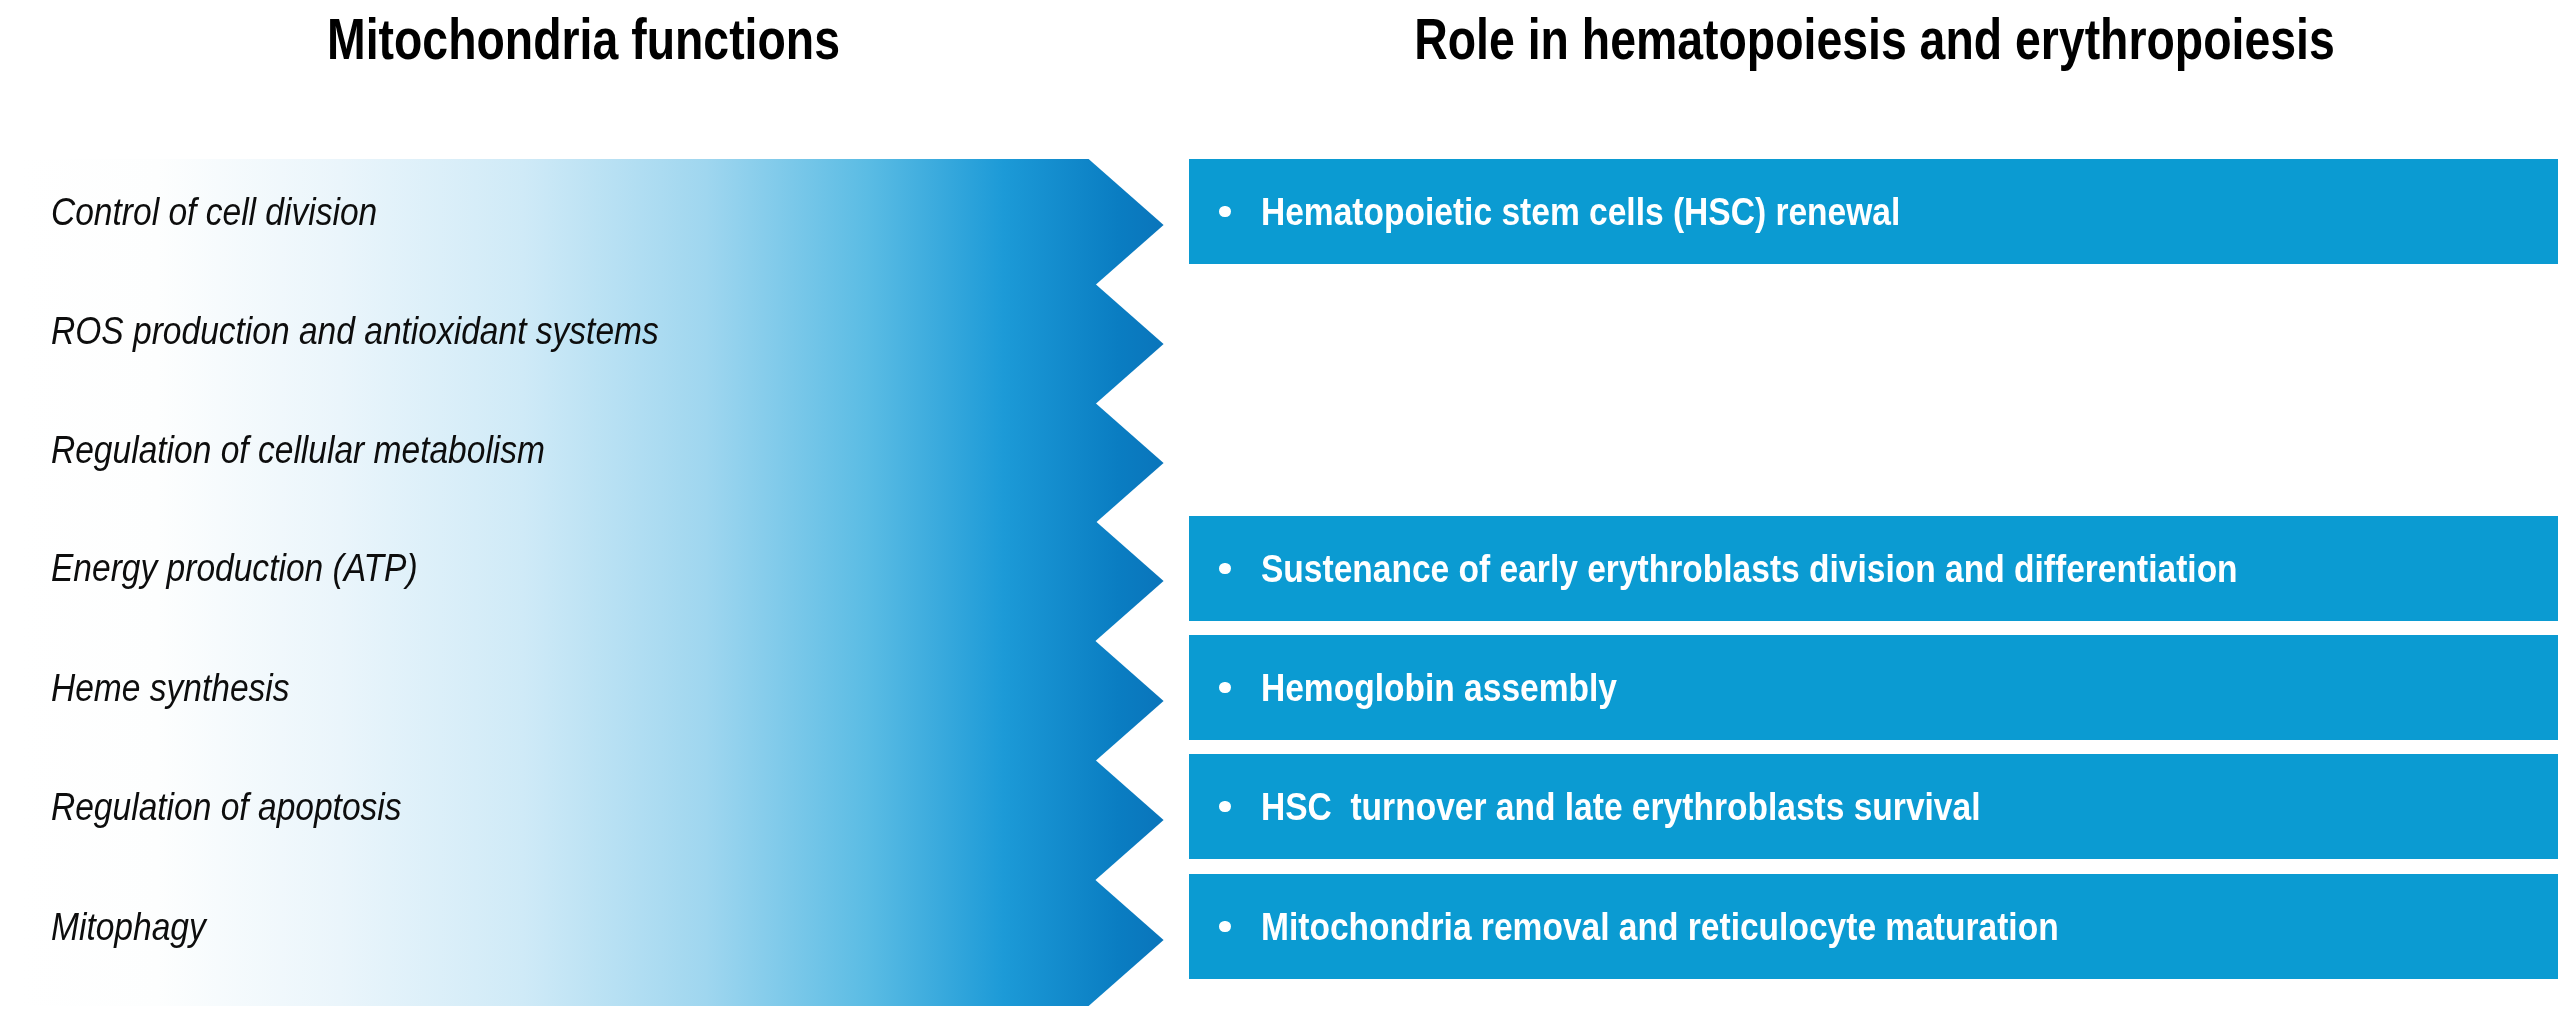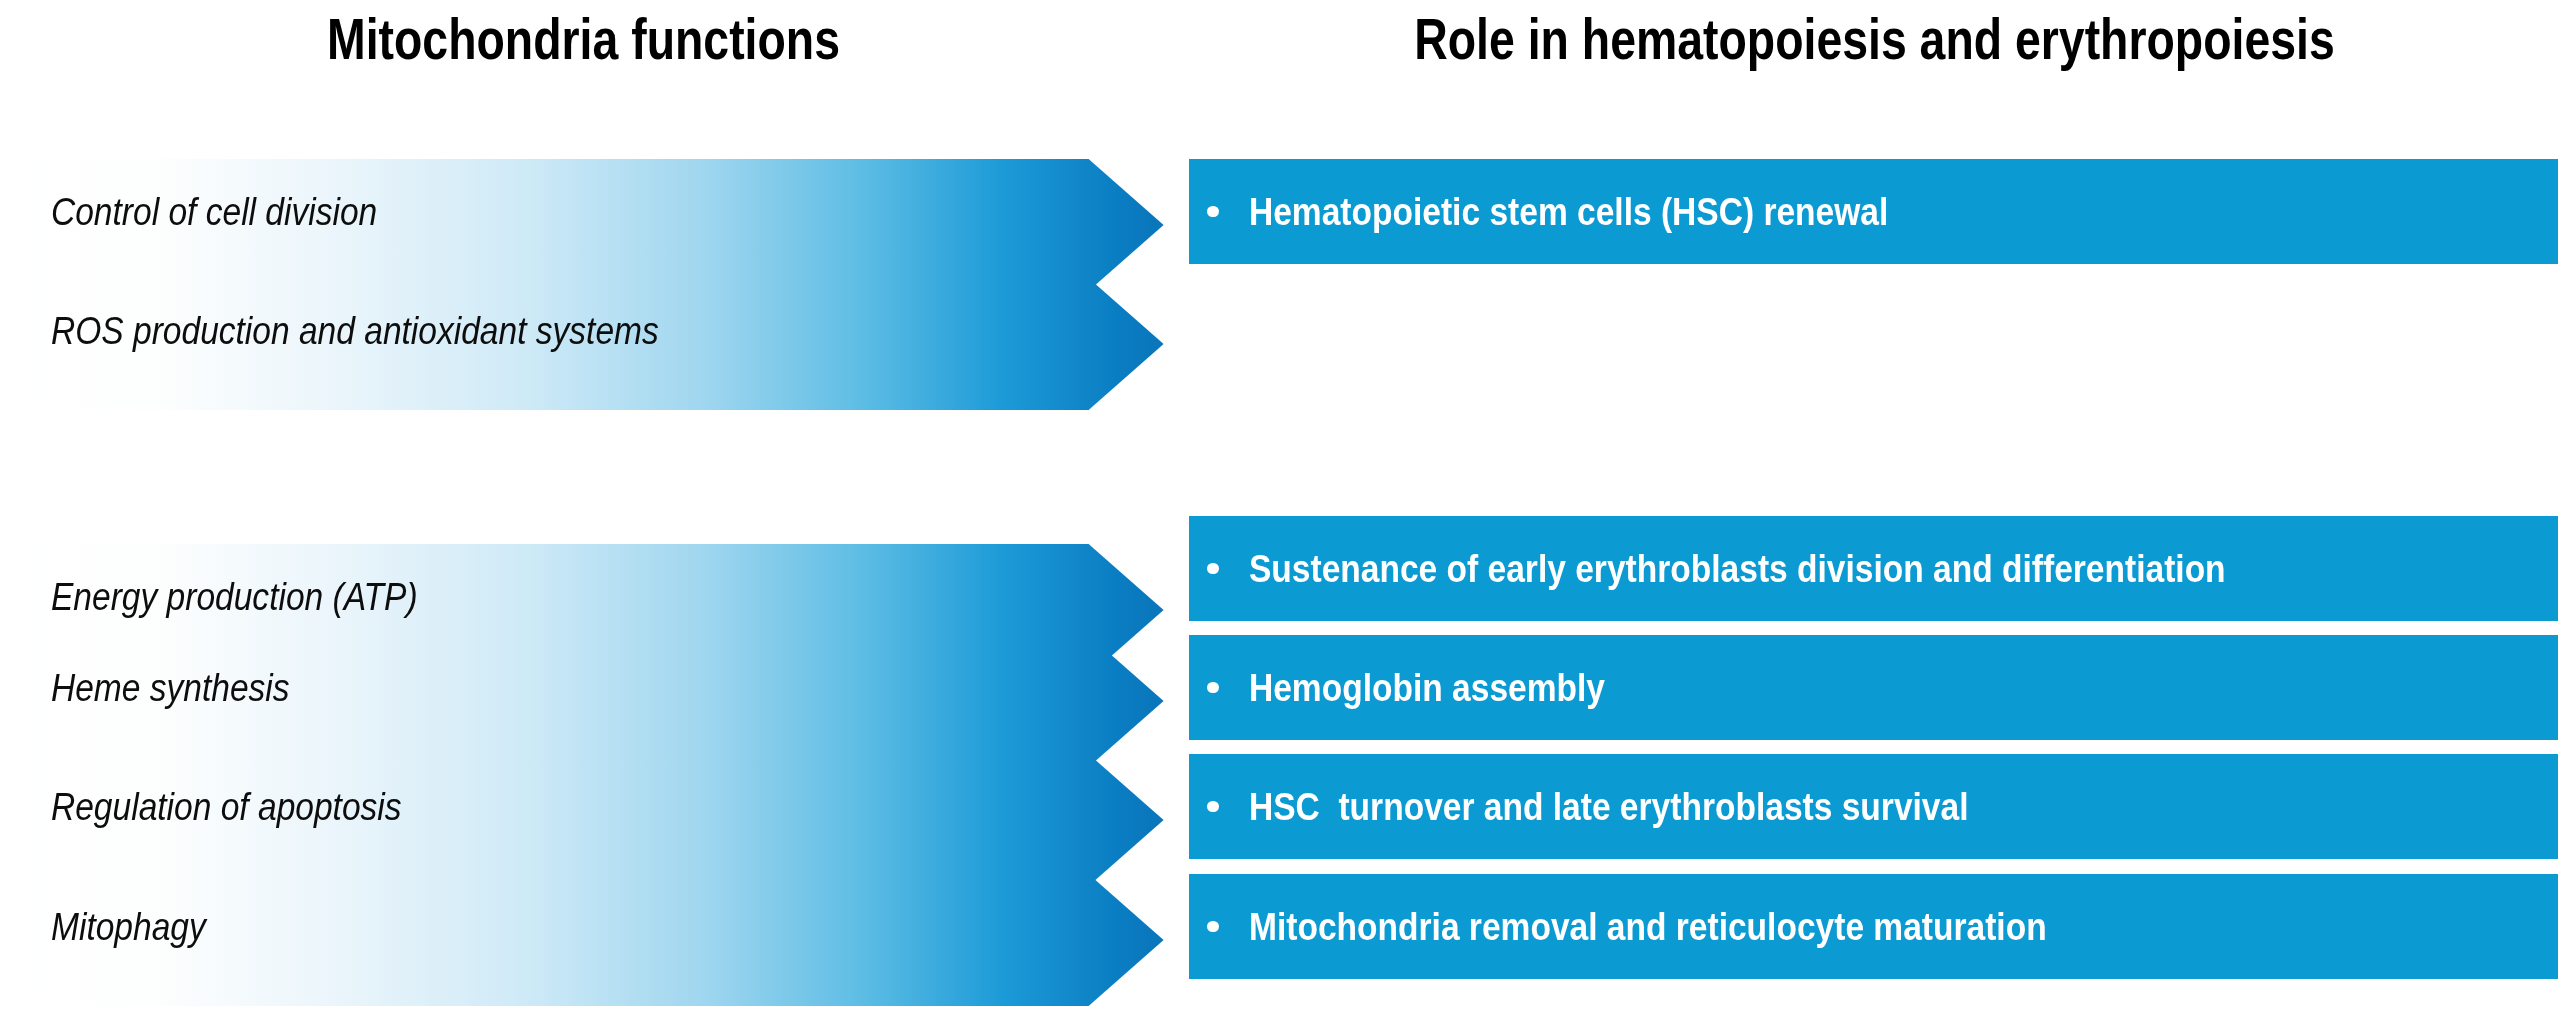--- a/index.html
+++ b/index.html
@@ -84,21 +84,21 @@
     left: 1189px;
     width: 1369px;
     height: 105px;
     background: #0b9bd2;
   }
   .box-inner {
     position: absolute;
     inset: 0;
     display: flex;
     align-items: center;
-    padding-left: 18px;
+    padding-left: 30px;
   }
   .bullet-dot {
     width: 11.8px;
     height: 11.8px;
     border-radius: 50%;
     background: #ffffff;
     flex: 0 0 auto;
     margin-right: 0px;
   }
   .box-label {
@@ -131,22 +131,26 @@
       <span class="bullet-dot"></span>
       <span class="box-label">Hematopoietic stem cells (HSC) renewal</span>
     </div>
   </div>
 
   <div class="arrow-row" style="top:278px">
     <div class="arrow-shape"></div>
     <div class="arrow-label">ROS production and antioxidant systems</div>
   </div>
 
+  <div class="arrow-row" style="top:397px">
+    <div class="arrow-shape"></div>
+    <div class="arrow-label">Regulation of cellular metabolism</div>
+  </div>
 
-  <div class="arrow-row" style="top:544px">
+  <div class="arrow-row" style="top:515px">
     <div class="arrow-shape"></div>
     <div class="arrow-label">Energy production (ATP)</div>
   </div>
   <div class="box-row" style="top:516px">
     <div class="box-inner">
       <span class="bullet-dot"></span>
       <span class="box-label">Sustenance of early erythroblasts division and differentiation</span>
     </div>
   </div>
 

